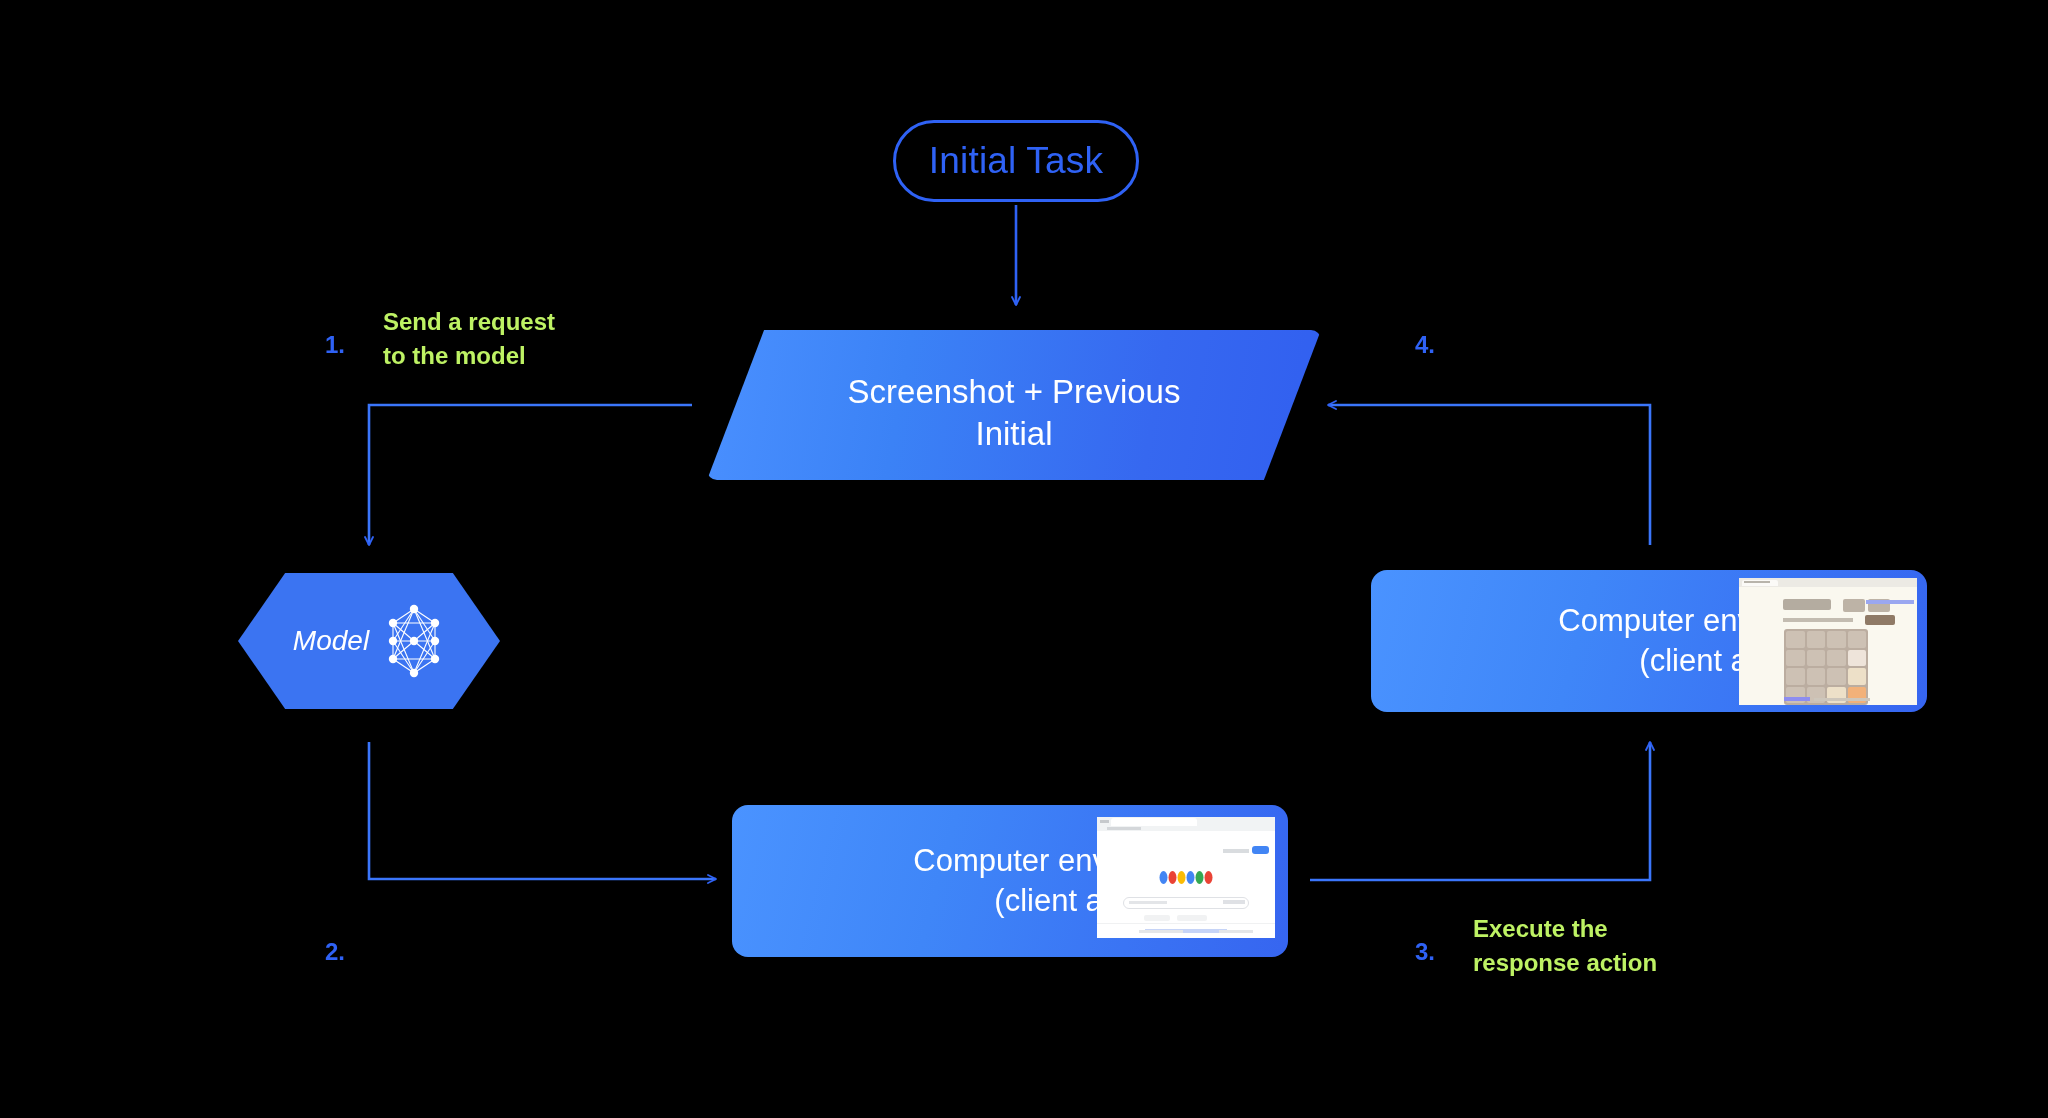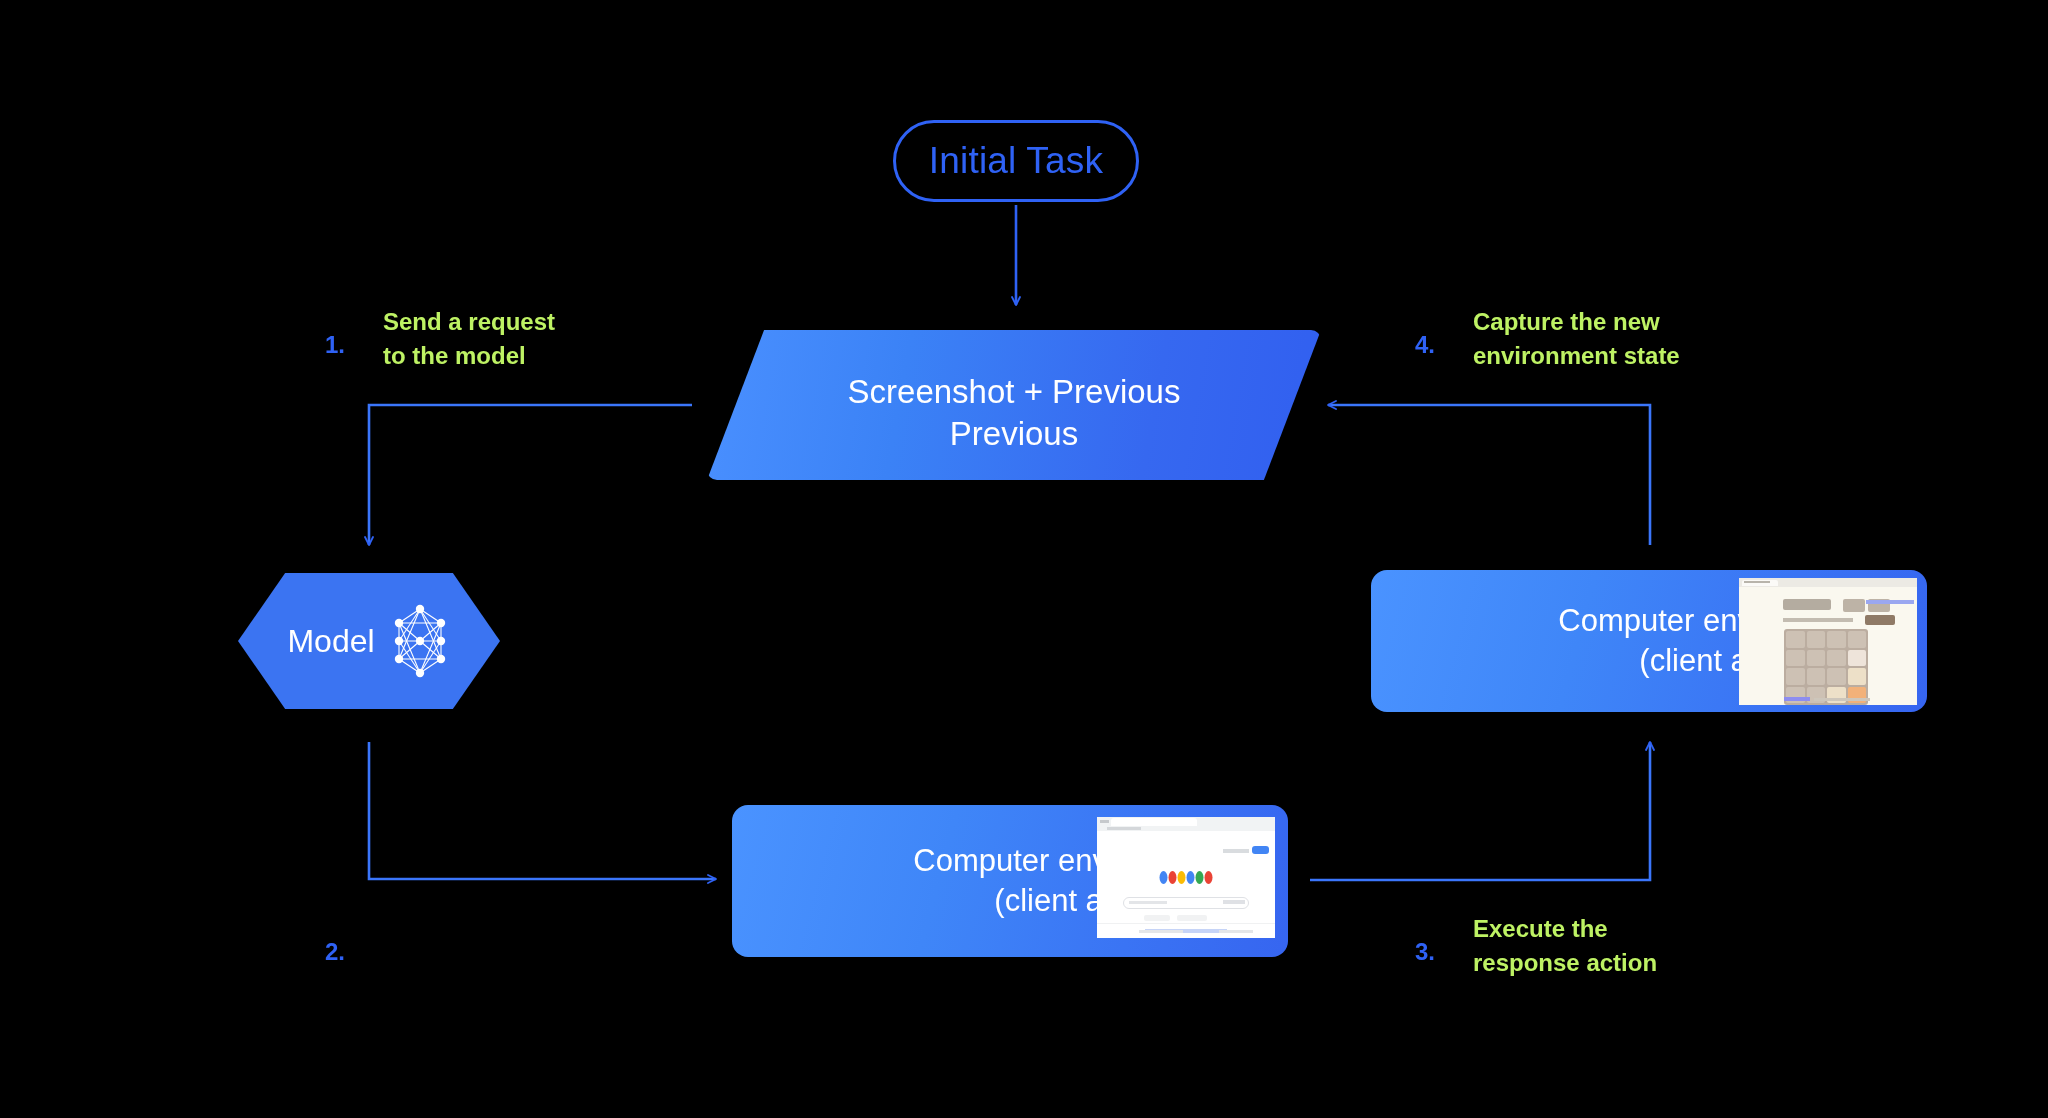--- a/index.html
+++ b/index.html
@@ -94,21 +94,22 @@
   .hexagon .inner {
     position: absolute;
     inset: 0;
     display: flex;
     align-items: center;
     justify-content: center;
     gap: 14px;
   }
   .hexagon .mlabel {
     color: #ffffff;
-    font-size: 32px;
+    font-size: 28px;
+    font-style: italic;
   }
   .nn-icon {
     width: 62px;
     height: 76px;
     display: block;
   }
   
   .env-card {
     position: absolute;
     border-radius: 16px;
@@ -242,21 +243,21 @@
   </svg>
 
   <div class="pill">
     <span class="pill-label">Initial Task</span>
   </div>
 
   <div class="parallelogram">
     <div class="shape"></div>
     <div class="plabel">
       <span>Screenshot + Previous</span>
-      <span>Previous</span>
+      <span>Initial</span>
     </div>
   </div>
 
   <div class="hexagon">
     <div class="shape"></div>
     <div class="inner">
       <span class="mlabel">Model</span>
       <svg class="nn-icon" viewBox="0 0 62 76">
         <g stroke="#ffffff" stroke-width="1.1" fill="none">
 
@@ -383,22 +384,20 @@
     </div>
   </div>
 
   <div class="step" id="step-1">
     <span class="step-num">1.</span>
     <span class="step-text">Send a request
 to the model</span>
   </div>
   <div class="step" id="step-4">
     <span class="step-num">4.</span>
-    <span class="step-text">Capture the new
-environment state</span>
   </div>
   <div class="step" id="step-2">
     <span class="step-num">2.</span>
   </div>
   <div class="step" id="step-3">
     <span class="step-num">3.</span>
     <span class="step-text">Execute the
 response action</span>
   </div>
 

